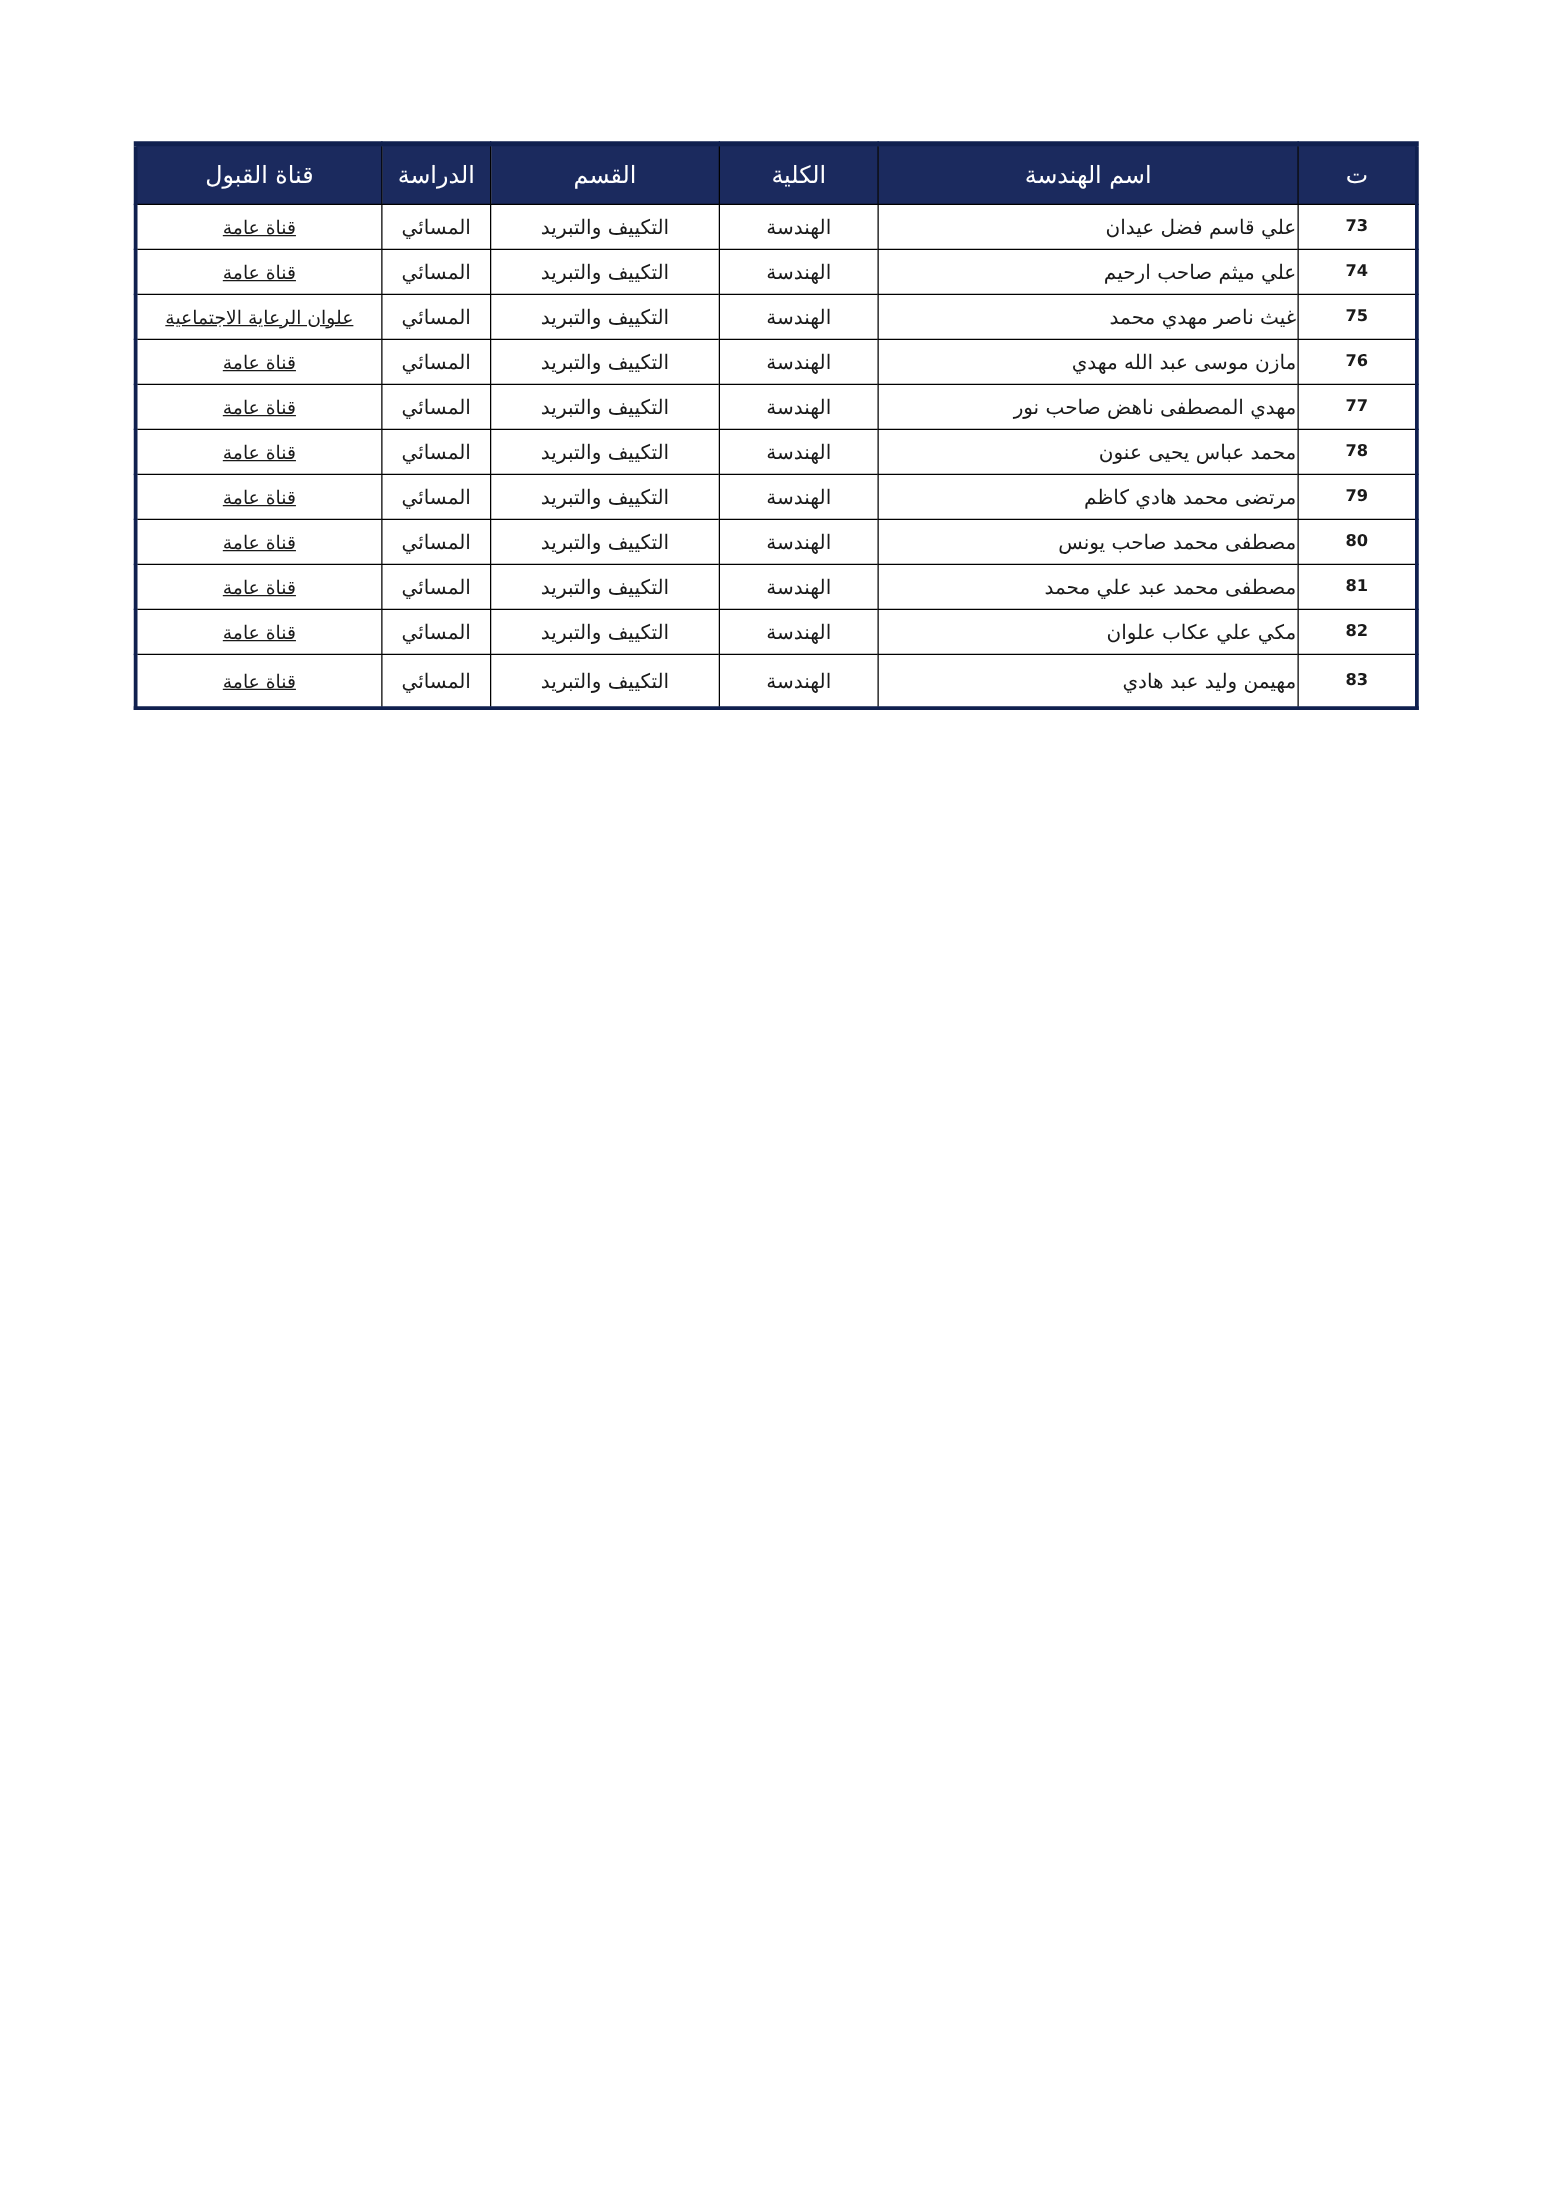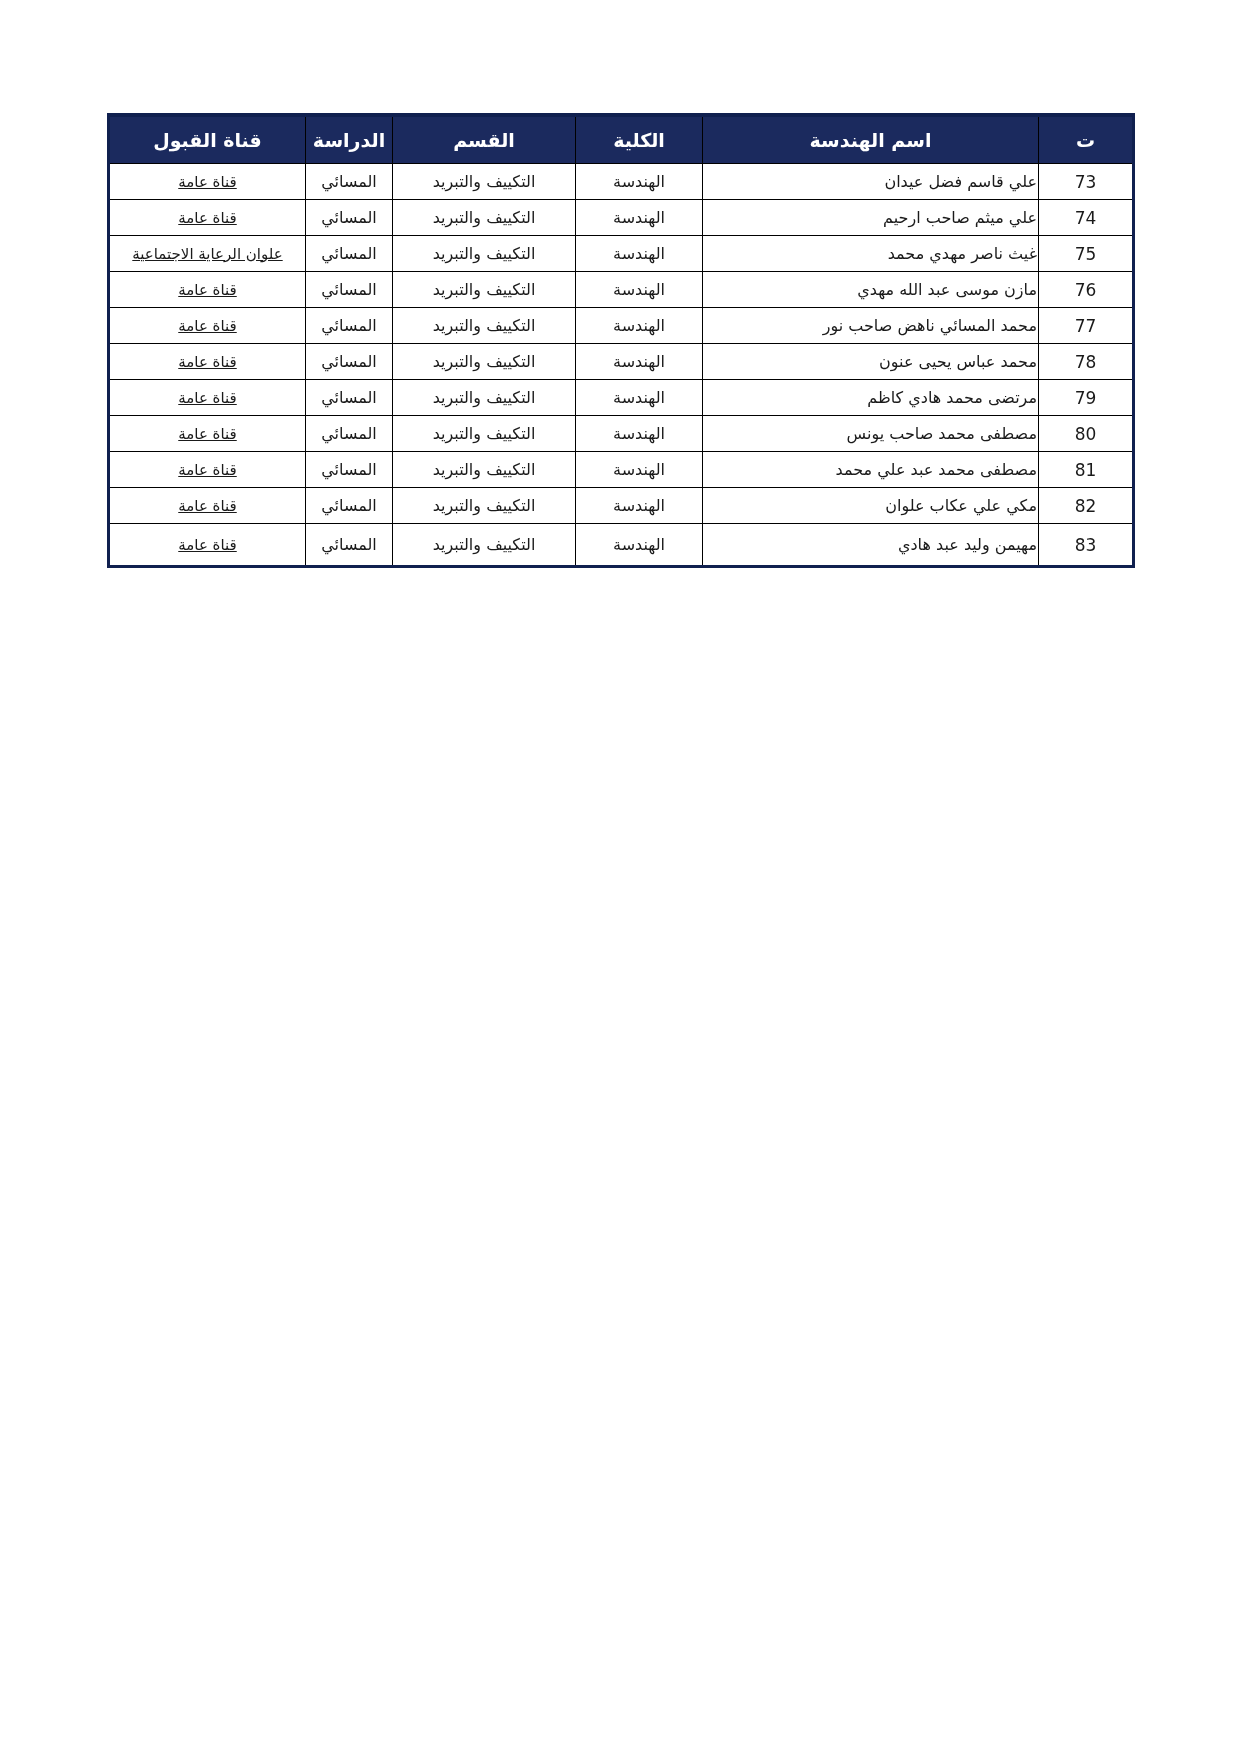--- a/index.html
+++ b/index.html
@@ -29,39 +29,39 @@
   table.students-table td {
     border: 1.6px solid var(--border-inner, #000000);
   }
   table.students-table {
     border: 3px solid var(--border-outer, #10204f);
     border-top-width: 4px;
   }
   thead th {
     background: var(--header-bg, #1b2a5e);
     color: var(--header-text, #ffffff);
-    font-weight: bold;
+    font-weight: normal;
     font-size: 19px;
     height: 44px;
     text-align: center;
     vertical-align: middle;
     white-space: nowrap;
   }
   tbody td {
     background: var(--row-bg, #ffffff);
     color: var(--text, #1a1a1a);
     font-size: 16px;
     height: 33px;
     text-align: center;
     vertical-align: middle;
     white-space: nowrap;
     overflow: hidden;
   }
   tbody tr:last-child td { height: 39px; }
-  tbody td.col-no { font-size: 17px; }
+  tbody td.col-no { font-size: 13px; font-weight: bold; }
   tbody td.col-channel { font-size: 15px; text-decoration: underline; }
   tbody td.col-name { font-size: 16px; text-align: right; }
 </style>
 </head>
 <body>
 
 <div class="page">
   <table class="students-table" dir="rtl">
     <colgroup>
       <col style="width:95px">
@@ -109,21 +109,21 @@
         <tr>
           <td class="col-no">76</td>
           <td class="col-name">مازن موسى عبد الله مهدي</td>
           <td class="col-college">الهندسة</td>
           <td class="col-dept">التكييف والتبريد</td>
           <td class="col-study">المسائي</td>
           <td class="col-channel">قناة عامة</td>
         </tr>
         <tr>
           <td class="col-no">77</td>
-          <td class="col-name">محمد المسائي ناهض صاحب نور</td>
+          <td class="col-name">مهدي المصطفى ناهض صاحب نور</td>
           <td class="col-college">الهندسة</td>
           <td class="col-dept">التكييف والتبريد</td>
           <td class="col-study">المسائي</td>
           <td class="col-channel">قناة عامة</td>
         </tr>
         <tr>
           <td class="col-no">78</td>
           <td class="col-name">محمد عباس يحيى عنون</td>
           <td class="col-college">الهندسة</td>
           <td class="col-dept">التكييف والتبريد</td>

